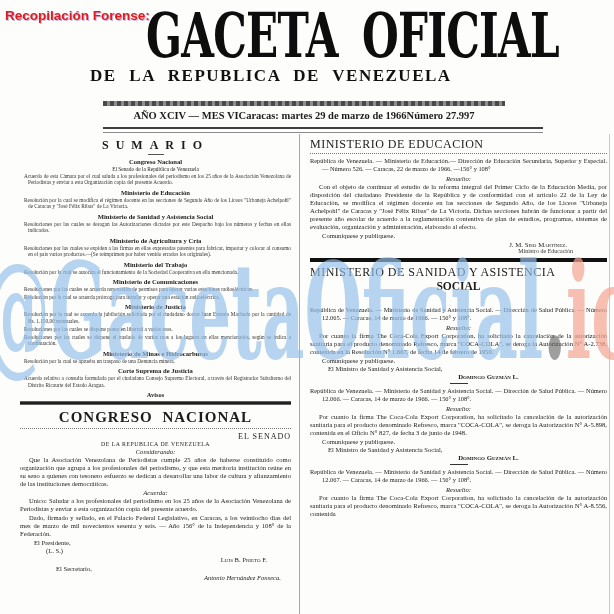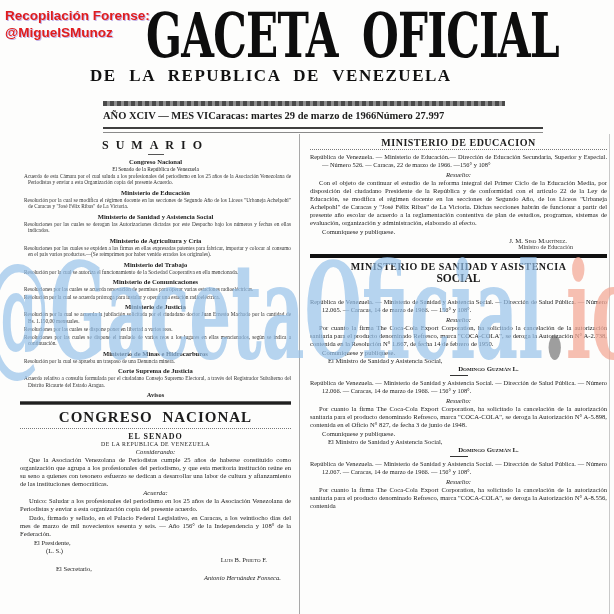--- a/index.html
+++ b/index.html
@@ -8,21 +8,21 @@
   
   .masthead{position:absolute;top:4px;left:90px;width:430px;}
   .gaceta-title{font-family:"DejaVu Serif",serif;font-weight:bold;font-size:57px;line-height:1.02;
         white-space:nowrap;transform:scale(0.74,1.08);transform-origin:center top;
         word-spacing:14px;letter-spacing:-1px;color:#0d0d0d;}
   .gaceta-sub{margin-top:4px;font-weight:bold;font-size:17px;letter-spacing:1.5px;word-spacing:7px;
         color:#111;white-space:nowrap;}
   .rule-mast{position:absolute;top:101px;left:103px;width:402px;height:5px;
         background:repeating-linear-gradient(90deg,#4a4a4a 0 4px,#8d8d8d 4px 7px);}
   .dateline{position:absolute;top:110px;left:103px;width:402px;display:flex;
-        justify-content:flex-start;font-weight:bold;font-size:10.5px;}
+        justify-content:center;font-weight:bold;font-size:10.5px;}
   .rule-double{position:absolute;top:127px;left:103px;width:440px;height:3px;
         border-top:2px solid #3f3f3f;border-bottom:1px solid #8a8a8a;}
   
   .wm-forensic{position:absolute;top:8px;left:5px;z-index:9;font-family:"Liberation Sans",sans-serif;
         font-weight:bold;font-size:13.5px;line-height:1.25;color:#e01d1d;
         text-shadow:1px 1px 0 rgba(110,70,200,0.40);pointer-events:none;}
   .wm-site{position:absolute;top:246px;left:-16px;z-index:8;white-space:nowrap;
         font-family:"DejaVu Serif",serif;font-weight:bold;font-size:132px;line-height:1;
         transform:scaleX(0.50);transform-origin:left center;pointer-events:none;}
   .wm-main{color:rgba(148,191,233,0.68);}
@@ -38,52 +38,51 @@
   .sum-sec-head{text-align:center;font-weight:bold;font-size:6.6px;margin:3px 0 1px;}
   .sum-sub{text-align:center;font-size:5.4px;margin:0 0 1px;}
   .sum-item{font-size:5.3px;line-height:1.22;text-align:justify;margin:0 0 1.5px;
         padding-left:8px;text-indent:-4px;color:#333;}
   .sum-avisos{text-align:center;font-weight:bold;font-size:6.4px;margin:3px 0 3px;}
   
   .rule-heavy{height:4px;background:linear-gradient(#858585,#1f1f1f 35%,#1f1f1f 70%,#909090);margin:2px 0 4px;}
   .congreso-title{text-align:center;font-weight:bold;font-size:15px;letter-spacing:1px;
         word-spacing:5px;margin:0 0 2px;}
   .rule-dotted{border-top:1px dotted #777;margin:0 0 3px;}
-  .senado{text-align:center;font-weight:bold;font-size:8px;letter-spacing:1px;margin:1px 0 0;}
+  .senado{text-align:right;font-weight:normal;font-size:8px;letter-spacing:1px;margin:1px 0 0;}
   .senado-sub{text-align:center;font-size:5.8px;letter-spacing:0.5px;margin:0 0 1px;}
   .label-it{text-align:center;font-style:italic;font-size:6.6px;margin:1px 0;}
   .para{font-size:6.6px;line-height:1.22;text-align:justify;text-indent:9px;margin:0 0 1px;color:#222;}
   .sig-left{font-size:6.6px;margin:1px 0 0 14px;}
   .sig-ls{font-size:6.6px;margin:1px 0 0 26px;}
   .sig-name{font-size:6.6px;text-align:right;margin:2px 24px 0 0;font-variant:small-caps;}
   .sig-name-it{font-size:6.6px;text-align:right;font-style:italic;margin:2px 10px 0 0;}
   .sig-sec{font-size:6.6px;margin:2px 0 0 36px;}
   
-  .min-title{text-align:center;font-weight:bold;font-size:10px;letter-spacing:0.5px;margin:1px 0 1px;}
+  .min-title{font-weight:normal;font-size:12px;letter-spacing:0.5px;margin:1px 0 1px;}
   .min-title-2{text-align:center;font-weight:bold;font-size:11.5px;margin:-1px 0 14px;}
   .hdr-block{font-size:6.4px;line-height:1.25;text-align:justify;padding-left:12px;text-indent:-12px;
         margin:2px 0 1px;color:#222;}
   .resuelto{text-align:center;font-style:italic;font-size:6.6px;margin:2px 0 1px;}
   .comuniquese{font-size:6.6px;margin:1px 0 0 12px;}
   .r-sig-title{font-size:6.6px;margin:1px 0 0 18px;}
   .r-sig-name{font-size:6.8px;text-align:center;font-variant:small-caps;font-weight:bold;
         margin:1px 0 1px 60px;}
   .sep-short{width:18px;border-top:1px solid #333;margin:3px auto 3px;}
   .rule-black{height:4px;background:#101010;margin:4px 0 3px;}
   .edu-sig{font-size:6.8px;font-variant:small-caps;text-align:right;margin:2px 40px 0 0;}
   .edu-sig-title{font-size:6px;text-align:right;margin:0 34px 2px 0;color:#333;}
 </style>
 </head>
 <body>
 
 <div class="page">
 
   <div class="wm-forensic">
     <div>Recopilación Forense:</div>
-    <div>@MiguelSMunoz</div>
   </div>
 
   <div class="masthead">
     <div class="gaceta-title">GACETA OFICIAL</div>
     <div class="gaceta-sub">DE LA REPUBLICA DE VENEZUELA</div>
   </div>
   <div class="rule-mast"></div>
 
   <div class="dateline">
     <span>AÑO XCIV — MES VI</span>

